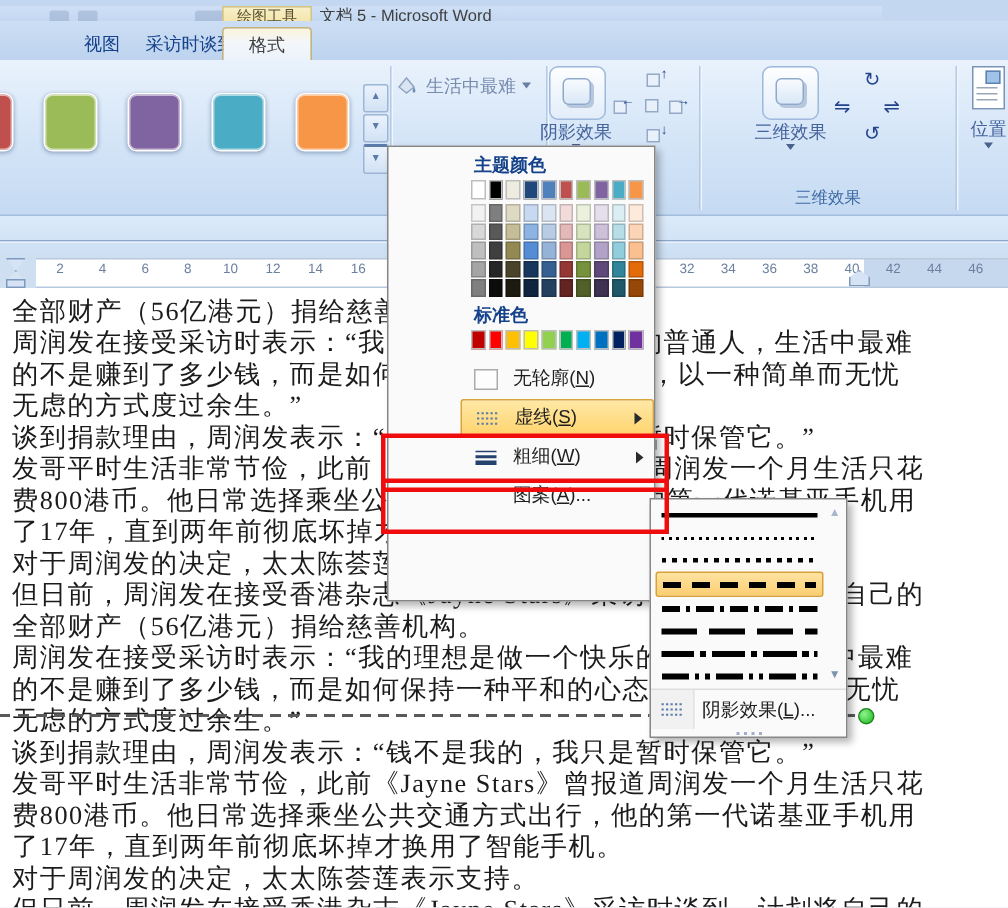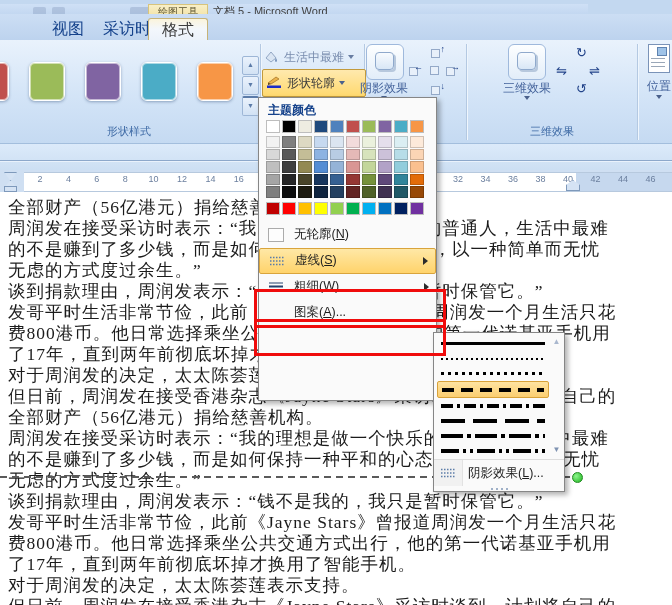--- a/index.html
+++ b/index.html
@@ -12,21 +12,21 @@
   .qat-ghost{position:absolute;top:3px;height:9px;border-radius:2px;background:#6B83A8;opacity:.28;}
   .ctx-header{position:absolute;left:148px;top:0;width:58px;height:14px;
     background:linear-gradient(#F8EFC8,#F1E09E);border:1px solid #D8C47C;border-bottom:none;
     font-size:10px;color:#57502F;text-align:center;line-height:14px;}
   .doc-title{position:absolute;left:213px;top:0;font-size:11px;color:#3F3F3F;line-height:14px;white-space:nowrap;}
 
   
   .tabrow{position:absolute;left:0;top:14px;width:672px;height:26px;
     background:linear-gradient(#CCDEF4,#BDD3EE);}
   .tab{position:absolute;top:4px;height:22px;line-height:22px;text-align:center;
-    font-size:16px;color:#15428B;}
+    font-size:12px;color:#15428B;}
   .tab.active{background:linear-gradient(#FBF4DC,#F3F7FC 45%,#EBF2FA);
     border:1px solid #C7B377;border-bottom:none;border-radius:3px 3px 0 0;color:#3E3E3E;}
 
   
   .ribbon{position:absolute;left:0;top:40px;width:672px;height:103px;
     background:linear-gradient(#E9F2FC,#D3E4F7 55%,#C5DAF2);border-bottom:1px solid #A3BEDD;}
   .gdiv{position:absolute;top:4px;height:96px;width:0;border-left:1px solid #B4C9E2;border-right:1px solid #EFF6FD;}
   .grouplabel{position:absolute;top:84px;height:14px;font-size:11px;color:#3E6AA5;text-align:center;}
   .swatch-strip{position:absolute;left:-27px;top:22px;display:flex;}
   .swatch{width:34px;height:37px;border-radius:6px;border:1px solid #fff;margin-right:20px;
@@ -84,21 +84,21 @@
   .docline{height:21px;line-height:21px;white-space:nowrap;overflow:hidden;
     font-family:"Liberation Serif","DejaVu Serif",serif;font-size:17.5px;letter-spacing:1px;color:#1B1B1B;}
   .drawn-line{position:absolute;left:0;top:284px;width:570px;height:2px;z-index:3;
     background:repeating-linear-gradient(90deg,#5A5A5A 0 7px,transparent 7px 12px);}
   .handle-green{position:absolute;left:572px;top:280px;width:9px;height:9px;border-radius:50%;z-index:3;
     background:radial-gradient(circle at 35% 35%,#8DF58D,#1EB41E);border:1px solid #1E8A1E;}
 
   
   .menu{position:absolute;left:258px;top:97px;width:179px;height:304px;z-index:10;
     background:#FAFAFA;border:1px solid #868686;box-shadow:3px 3px 5px rgba(0,0,0,.3);
-    box-sizing:border-box;padding-top:2px;}
+    box-sizing:border-box;padding-top:2px;padding-left:48px;}
   .menu-header{height:16px;padding:2px 9px 0;font-size:12px;font-weight:bold;color:#15428B;}
   .swatch-row{display:flex;gap:2px;padding:2px 7px 1px;}
   .sw{width:14px;height:13px;border:1px solid #BDBDBD;box-sizing:border-box;}
   #tint-grid{display:flex;gap:2px;padding:2px 7px 2px;}
   .tint-col{display:flex;flex-direction:column;gap:1px;width:14px;}
   .tint{height:11.6px;border:1px solid rgba(0,0,0,.18);box-sizing:border-box;}
   .mi{position:relative;height:26px;display:flex;align-items:center;padding-left:5px;
     font-size:12.5px;color:#1E1E1E;box-sizing:border-box;}
   .mi .ico{width:24px;display:flex;justify-content:center;align-items:center;flex:none;}
   .mi .lbl{margin-left:6px;white-space:nowrap;}
@@ -172,39 +172,27 @@
         <div class="swatch" style="background: rgb(155, 187, 89);"></div>
         <div class="swatch" style="background: rgb(128, 100, 162);"></div>
         <div class="swatch" style="background: rgb(75, 172, 198);"></div>
         <div class="swatch" style="background: rgb(247, 150, 70);"></div>
       </div>
     <div class="scrollcol">
       <div class="scbtn">▲</div>
       <div class="scbtn">▼</div>
       <div class="scbtn" style="border-top:2px solid #5B7BA8;">▼</div>
     </div>
-    <div class="grouplabel" style="left:0;width:258px;">形状样式</div>
 
     <div class="btn-fill">
       <svg width="16" height="14" viewBox="0 0 16 14">
         <path d="M3 8 L8 2 L13 8 L8 12 Z" fill="#D8E4F2" stroke="#7D94B5" stroke-width="1"></path>
         <path d="M13 8 q2 3 0 4 q-2 -1 0 -4" fill="#5B7BA8"></path>
       </svg>
       <span class="lbl" style="margin-left:5px;">生活中最难</span>
-      <span class="mini-caret"></span>
-    </div>
-    <div class="btn-outline">
-      <span style="display:inline-block;margin-left:3px;">
-        <svg width="16" height="12" viewBox="0 0 16 12">
-          <path d="M2 7 L10 1 L13 3 L5 8 Z" fill="#EBB24C" stroke="#A8792C" stroke-width="0.8"></path>
-          <path d="M2 7 L5 8 L2 9 Z" fill="#4E3A1E"></path>
-          <rect x="1" y="9.5" width="14" height="2.5" fill="#1B2CC8"></rect>
-        </svg>
-      </span>
-      <span class="lbl" style="margin-left:5px;">形状轮廓</span>
       <span class="mini-caret"></span>
     </div>
 
     <div class="bigbtn" style="left:366px;top:4px;">
       <div class="inner"></div>
     </div>
     <div class="biglabel" style="left:357px;top:40px;width:54px;">阴影效果</div>
     <div class="under-caret" style="left:381px;top:56px;"></div>
     <div class="nudge" style="left:430px;top:5px;">
       <span class="sq"></span>
@@ -370,20 +358,21 @@
           <div class="tint" style="background: rgb(32, 88, 103);"></div>
         </div>
         <div class="tint-col">
           <div class="tint" style="background: rgb(253, 234, 218);"></div>
           <div class="tint" style="background: rgb(251, 213, 181);"></div>
           <div class="tint" style="background: rgb(250, 192, 143);"></div>
           <div class="tint" style="background: rgb(227, 108, 9);"></div>
           <div class="tint" style="background: rgb(151, 72, 6);"></div>
         </div>
       </div>
+    <div class="menu-header">标准色</div>
     <div id="standard-row" class="swatch-row">
         <div class="sw" style="background: rgb(192, 0, 0);"></div>
         <div class="sw" style="background: rgb(255, 0, 0);"></div>
         <div class="sw" style="background: rgb(255, 192, 0);"></div>
         <div class="sw" style="background: rgb(255, 255, 0);"></div>
         <div class="sw" style="background: rgb(146, 208, 80);"></div>
         <div class="sw" style="background: rgb(0, 176, 80);"></div>
         <div class="sw" style="background: rgb(0, 176, 240);"></div>
         <div class="sw" style="background: rgb(0, 112, 192);"></div>
         <div class="sw" style="background: rgb(0, 32, 96);"></div>

